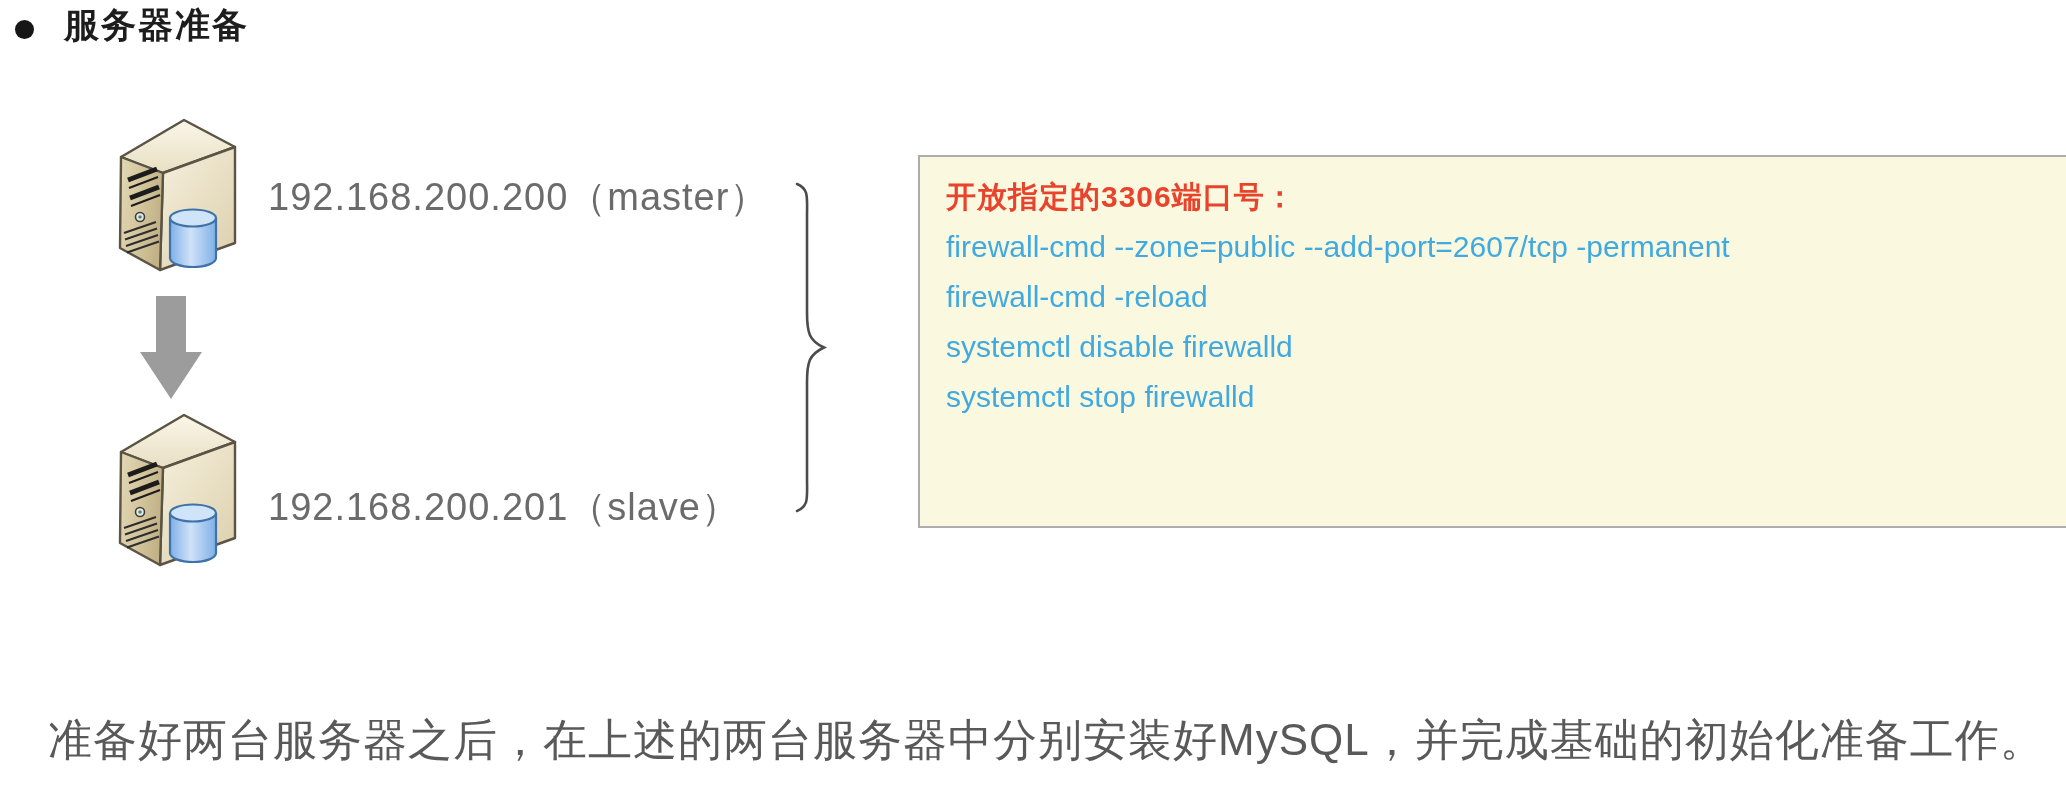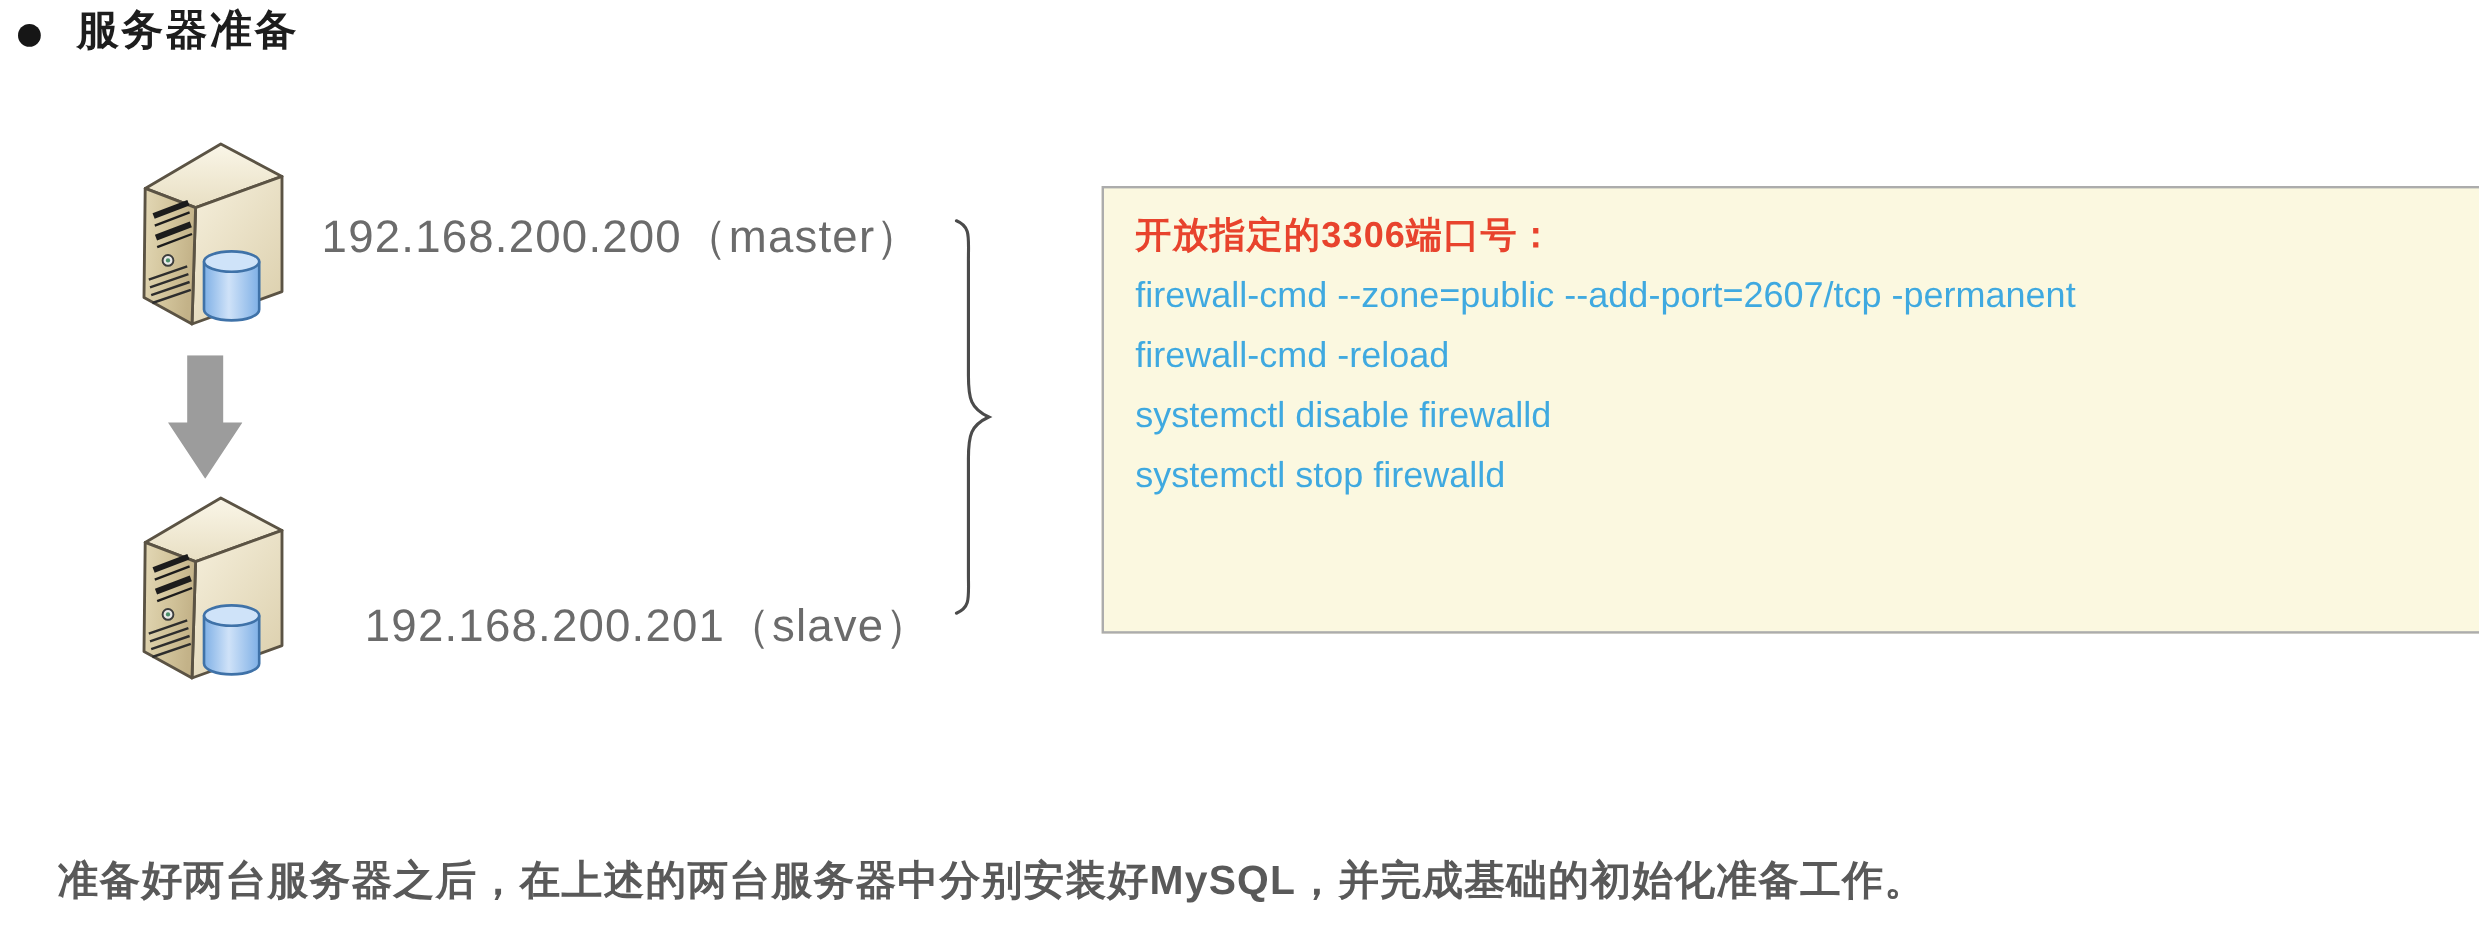--- a/index.html
+++ b/index.html
@@ -17,40 +17,40 @@
   .bullet{width:19px;height:19px;border-radius:50%;background:#161616;margin-top:8px;}
   .title-text{margin-left:30px;font-size:35px;font-weight:bold;color:#1d1d1d;letter-spacing:2px;}
 
   
   .server-icon{position:absolute;width:125px;height:158px;}
   .server-icon.s1{left:113px;top:118px;}
   .server-icon.s2{left:113px;top:413px;}
 
   .server-label{position:absolute;left:268px;font-size:38px;color:#6b6b6b;letter-spacing:1px;white-space:nowrap;}
   .server-label.l1{top:172px;}
-  .server-label.l2{top:496px;margin-left:36px;}
+  .server-label.l2{top:482px;}
 
   .down-arrow{position:absolute;left:140px;top:296px;width:62px;height:103px;}
   .brace{position:absolute;left:790px;top:181px;width:44px;height:333px;}
 
   
   .info-box{
     position:absolute;left:918px;top:155px;width:1234px;height:373px;
     box-sizing:border-box;
     background:#fbf8e0;
     border:2px solid #acacac;
     padding:14px 0 0 26px;
   }
   .ib-line{height:50px;line-height:52px;white-space:nowrap;}
   .ib-heading{font-size:30px;font-weight:bold;color:#e8432d;letter-spacing:1px;}
   .ib-cmd{font-size:30px;color:#3fa9e0;}
   .ib-section2 .ib-heading{margin-top:57px;}
 
   
-  .footer-text{position:absolute;left:48px;top:711px;font-size:34px;color:#595959;letter-spacing:1px;white-space:nowrap;font-weight:bold;}
+  .footer-text{position:absolute;left:48px;top:711px;font-size:44px;color:#595959;letter-spacing:1px;white-space:nowrap;}
 </style>
 </head>
 <body>
 
 <div class="stage">
 
   <svg width="0" height="0" style="position:absolute" aria-hidden="true">
     <defs>
       <linearGradient id="gradLeft" x1="0" y1="0" x2="1" y2="0.25">
         <stop offset="0" stop-color="#e3d8b6"></stop>

